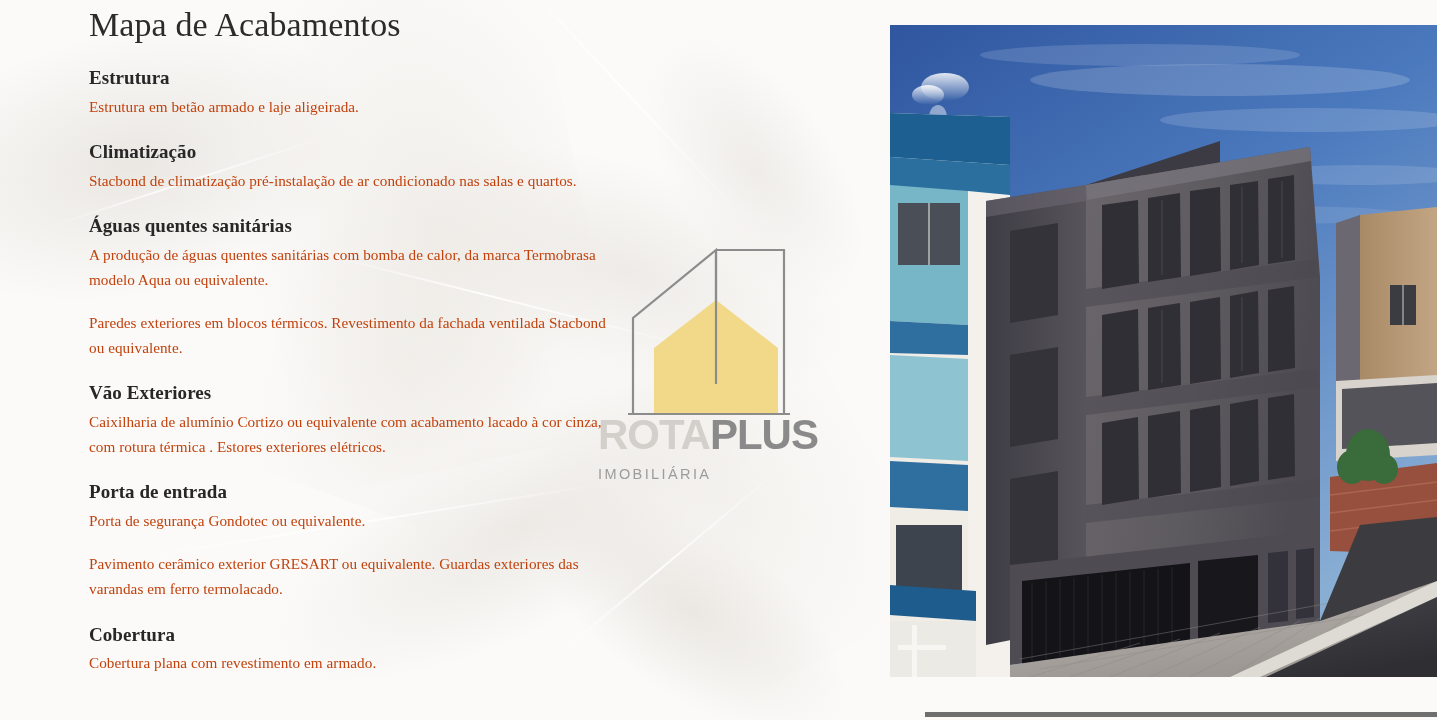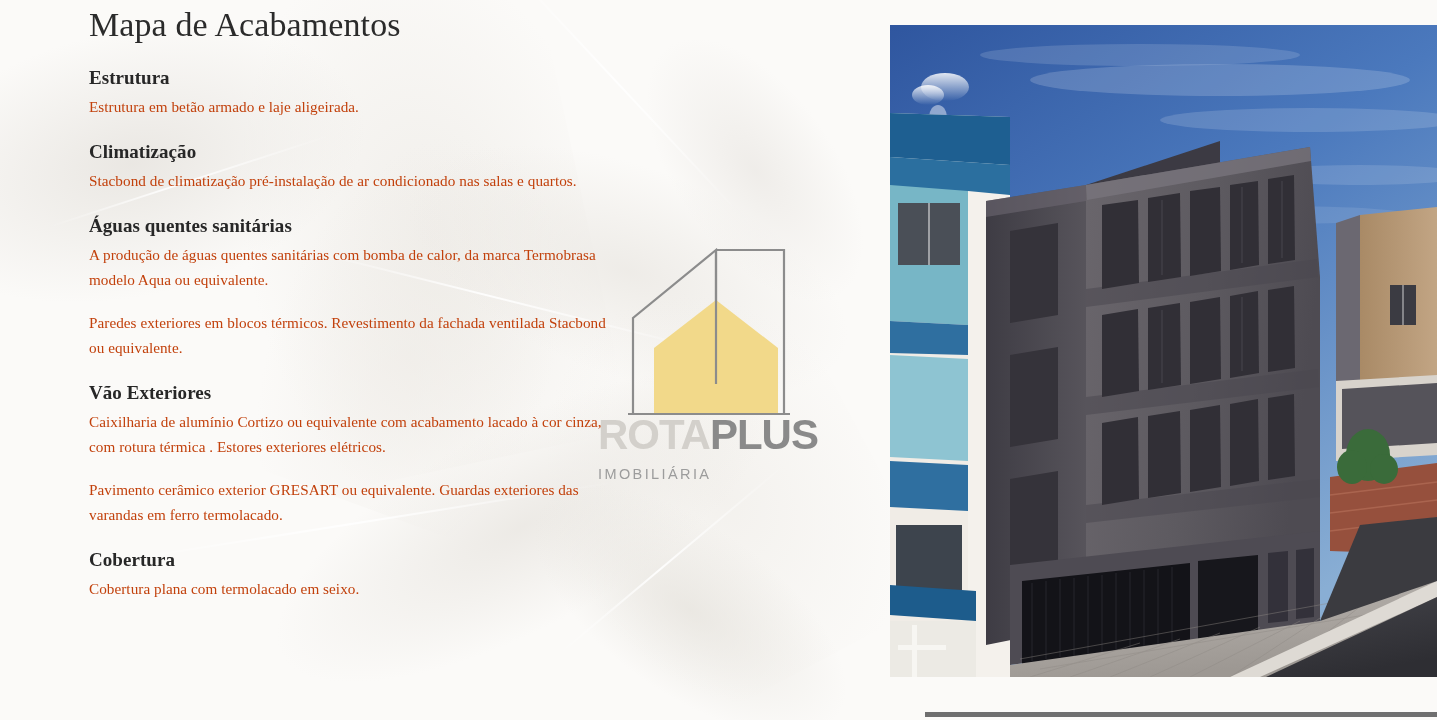--- a/index.html
+++ b/index.html
@@ -246,29 +246,35 @@
           </div>
         </div>
         <div class="section">
           <div class="sec-title">Vão Exteriores</div>
           <div class="sec-body">
             <span class="ln">Caixilharia de alumínio Cortizo ou equivalente com acabamento lacado à cor cinza,</span>
             <span class="ln">com rotura térmica .  Estores exteriores elétricos.</span>
           </div>
         </div>
         <div class="section">
+          <div class="sec-title">Porta de entrada</div>
+          <div class="sec-body">
+            <span class="ln">Porta de segurança Gondotec ou equivalente.</span>
+          </div>
+        </div>
+        <div class="section">
           <div class="sec-body">
             <span class="ln">Pavimento cerâmico exterior GRESART ou equivalente. Guardas exteriores das</span>
             <span class="ln">varandas em ferro termolacado.</span>
           </div>
         </div>
         <div class="section">
           <div class="sec-title">Cobertura</div>
           <div class="sec-body">
-            <span class="ln">Cobertura plana com termolacado em seixo.</span>
+            <span class="ln">Cobertura plana com revestimento em armado.</span>
           </div>
         </div>
       </div>
   </div>
 
   <div id="photo">
     <svg viewBox="0 0 547 652" xmlns="http://www.w3.org/2000/svg" preserveAspectRatio="none">
       <defs>
         <linearGradient id="sky" x1="0" y1="0" x2="0.55" y2="1">
           <stop offset="0%" stop-color="#2f569f"></stop>

